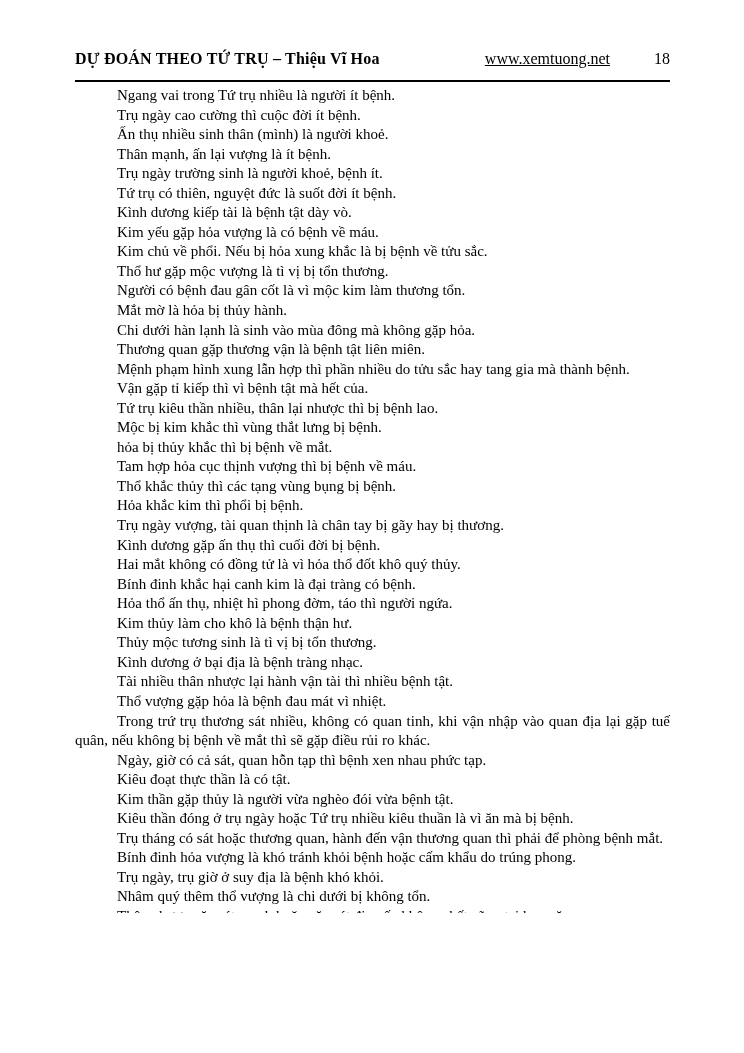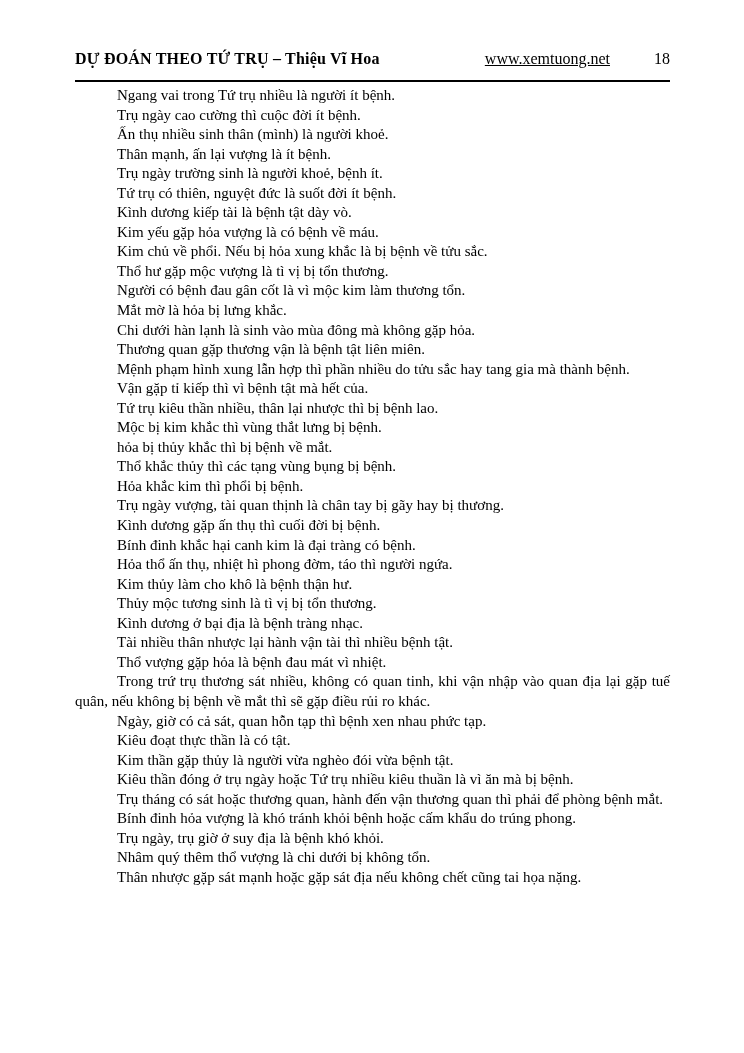--- a/index.html
+++ b/index.html
@@ -84,32 +84,34 @@
       <p>Trụ ngày cao cường thì cuộc đời ít bệnh.</p>
       <p>Ấn thụ nhiều sinh thân (mình) là người khoẻ.</p>
       <p>Thân mạnh, ấn lại vượng là ít bệnh.</p>
       <p>Trụ ngày trường sinh là người khoẻ, bệnh ít.</p>
       <p>Tứ trụ có thiên, nguyệt đức là suốt đời ít bệnh.</p>
       <p>Kình dương kiếp tài là bệnh tật dày vò.</p>
       <p>Kim yếu gặp hỏa vượng là có bệnh về máu.</p>
       <p>Kim chủ về phổi. Nếu bị hỏa xung khắc là bị bệnh về tửu sắc.</p>
       <p>Thổ hư gặp mộc vượng là tì vị bị tổn thương.</p>
       <p>Người có bệnh đau gân cốt là vì mộc kim làm thương tổn.</p>
-      <p>Mắt mờ là hỏa bị lưng khắc.</p>
+      <p>Mắt mờ là hỏa bị thủy hành.</p>
       <p>Chi dưới hàn lạnh là sinh vào mùa đông mà không gặp hỏa.</p>
       <p>Thương quan gặp thương vận là bệnh tật liên miên.</p>
       <p>Mệnh phạm hình xung lẫn hợp thì phần nhiều do tửu sắc hay tang gia mà thành bệnh.</p>
       <p>Vận gặp tỉ kiếp thì vì bệnh tật mà hết của.</p>
       <p>Tứ trụ kiêu thần nhiều, thân lại nhược thì bị bệnh lao.</p>
       <p>Mộc bị kim khắc thì vùng thắt lưng bị bệnh.</p>
       <p>hỏa bị thủy khắc thì bị bệnh về mắt.</p>
+      <p>Tam hợp hỏa cục thịnh vượng thì bị bệnh về máu.</p>
       <p>Thổ khắc thủy thì các tạng vùng bụng bị bệnh.</p>
       <p>Hỏa khắc kim thì phổi bị bệnh.</p>
       <p>Trụ ngày vượng, tài quan thịnh là chân tay bị gãy hay bị thương.</p>
       <p>Kình dương gặp ấn thụ thì cuối đời bị bệnh.</p>
+      <p>Hai mắt không có đồng tử là vì hỏa thổ đốt khô quý thủy.</p>
       <p>Bính đinh khắc hại canh kim là đại tràng có bệnh.</p>
       <p>Hỏa thổ ấn thụ, nhiệt hì phong đờm, táo thì người ngứa.</p>
       <p>Kim thủy làm cho khô là bệnh thận hư.</p>
       <p>Thủy mộc tương sinh là tì vị bị tổn thương.</p>
       <p>Kình dương ở bại địa là bệnh tràng nhạc.</p>
       <p>Tài nhiều thân nhược lại hành vận tài thì nhiều bệnh tật.</p>
       <p>Thổ vượng gặp hỏa là bệnh đau mát vì nhiệt.</p>
       <p>Trong trứ trụ thương sát nhiều, không có quan tinh, khi vận nhập vào quan địa lại gặp tuế quân, nếu không bị bệnh về mắt thì sẽ gặp điều rủi ro khác.</p>
       <p>Ngày, giờ có cả sát, quan hỗn tạp thì bệnh xen nhau phức tạp.</p>
       <p>Kiêu đoạt thực thần là có tật.</p>

